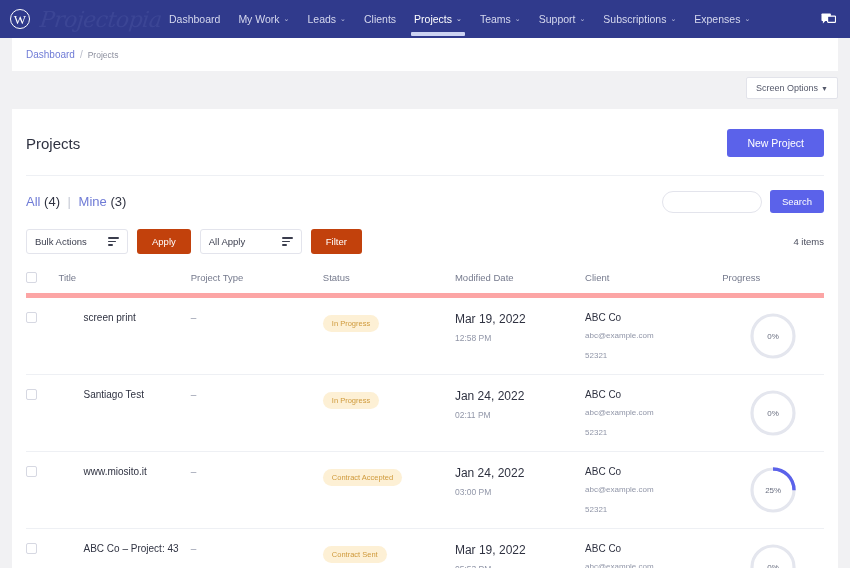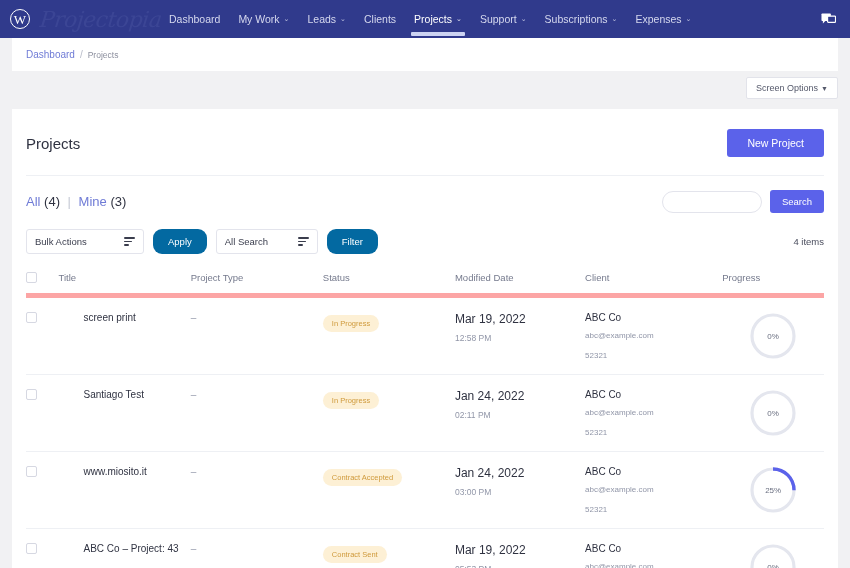--- a/index.html
+++ b/index.html
@@ -161,34 +161,34 @@
     display: flex; align-items: center; justify-content: space-between;
     border: 1px solid #e3e4ec;
     border-radius: 3px;
     height: 25px;
     padding: 0 8px;
     font-size: 9.5px;
     color: #3a3d4d;
     cursor: pointer;
     background: #fff;
   }
-  .select-box.bulk { width: 118px; }
+  .select-box.bulk { width: 102px; }
   .select-box.dates { width: 102px; }
   .filter-glyph {
     display: inline-flex; flex-direction: column; gap: 2px;
     margin-left: 6px;
   }
   .filter-glyph i {
     display: block; height: 1.4px; background: #3a3d4d; border-radius: 1px;
   }
   .filter-glyph i:nth-child(1) { width: 11px; }
   .filter-glyph i:nth-child(2) { width: 8px; }
   .filter-glyph i:nth-child(3) { width: 5px; }
   .btn-apply, .btn-filter {
-    background: #0369a1; color: #fff; border: none; border-radius: 9px;
+    background: #c2410c; color: #fff; border: none; border-radius: 3px;
     font-size: 9.5px; height: 25px; padding: 0 15px; cursor: pointer;
     font-family: "Liberation Sans", sans-serif;
   }
   .items-count { font-size: 9.5px; color: #4b4e5e; }
 
   
   table.projects {
     width: 100%;
     border-collapse: collapse;
     table-layout: fixed;
@@ -271,20 +271,24 @@
       </div>
       <div class="nav-item">
         <span>Leads</span>
         <span class="caret">⌄</span>
       </div>
       <div class="nav-item">
         <span>Clients</span>
       </div>
       <div class="nav-item active">
         <span>Projects</span>
+        <span class="caret">⌄</span>
+      </div>
+      <div class="nav-item">
+        <span>Teams</span>
         <span class="caret">⌄</span>
       </div>
       <div class="nav-item">
         <span>Support</span>
         <span class="caret">⌄</span>
       </div>
       <div class="nav-item">
         <span>Subscriptions</span>
         <span class="caret">⌄</span>
       </div>
@@ -344,21 +348,21 @@
       <div class="select-box bulk">
         <span>Bulk Actions</span>
         <span class="filter-glyph">
             <i></i>
             <i></i>
             <i></i>
           </span>
       </div>
       <button class="btn-apply">Apply</button>
       <div class="select-box dates">
-        <span>All Search</span>
+        <span>All Apply</span>
         <span class="filter-glyph">
             <i></i>
             <i></i>
             <i></i>
           </span>
       </div>
       <button class="btn-filter">Filter</button>
     </div>
     <div class="items-count">4 items</div>
   </div>

